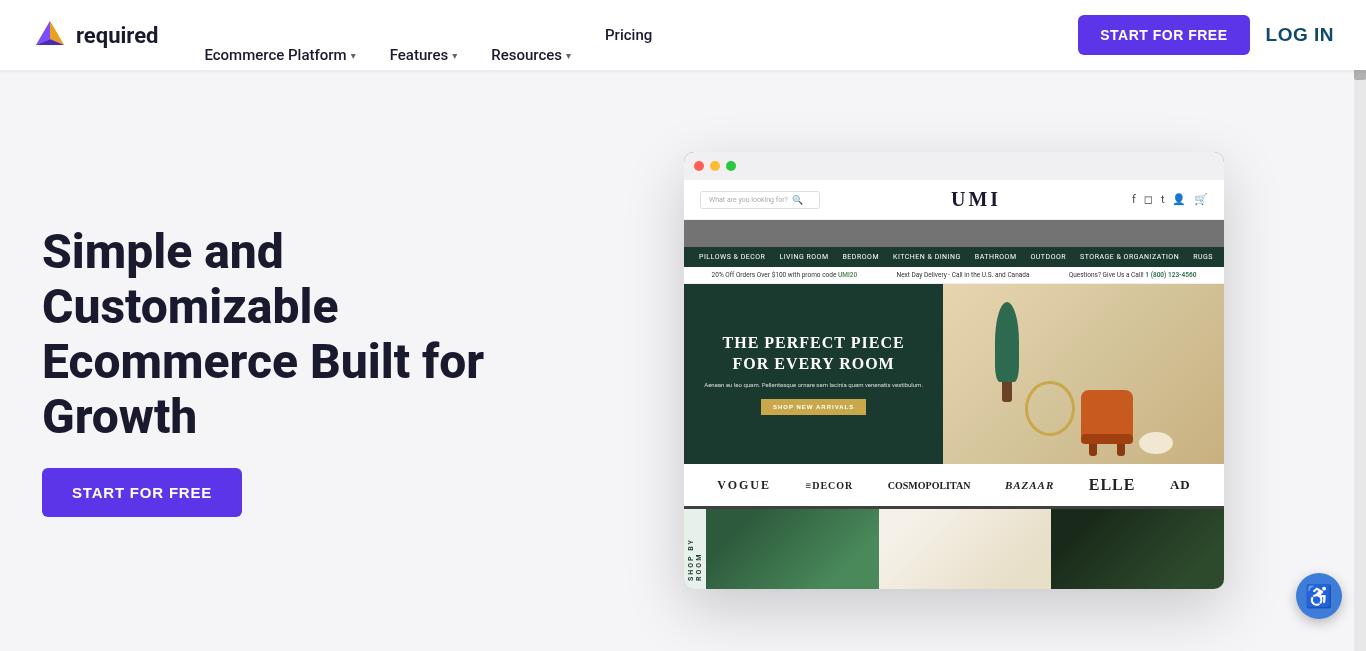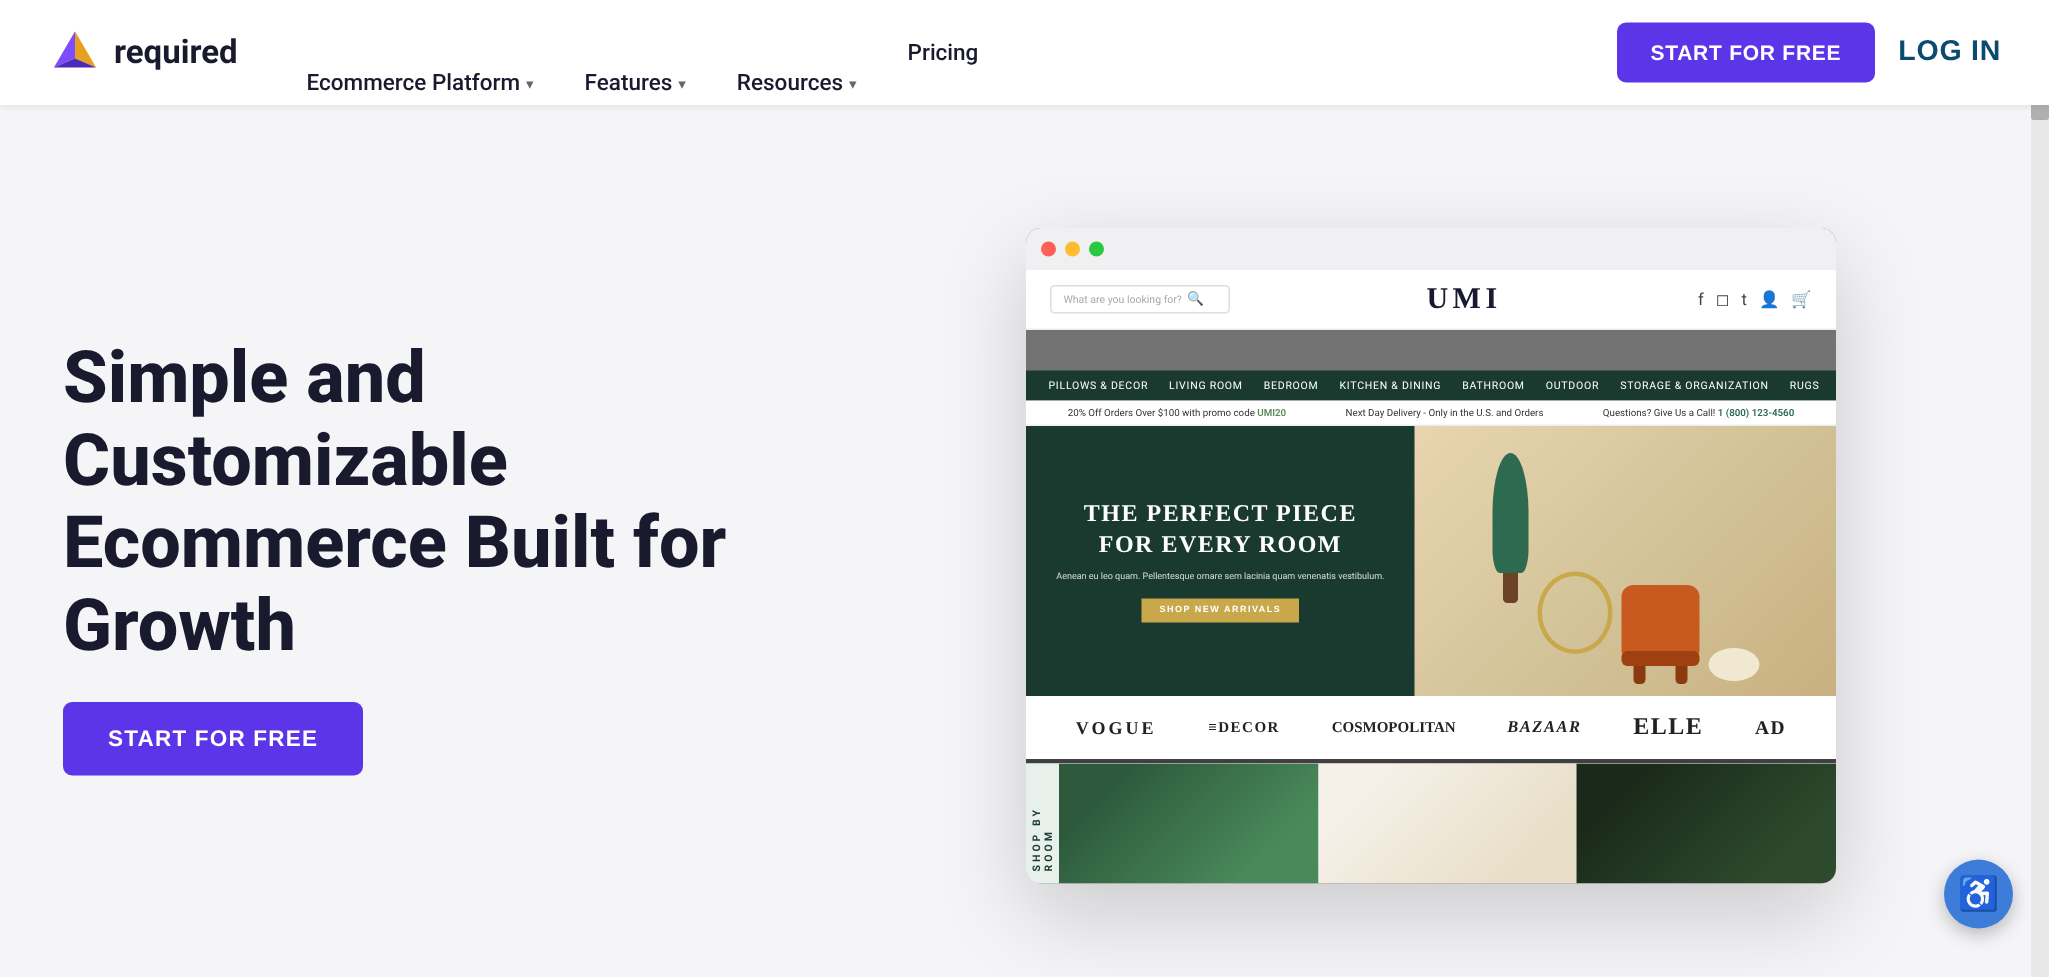--- a/index.html
+++ b/index.html
@@ -455,21 +455,21 @@
         <div class="store-nav-item">OUTDOOR</div>
         <div class="store-nav-item">STORAGE &amp; ORGANIZATION</div>
         <div class="store-nav-item">RUGS</div>
         <div class="store-nav-item">SALE</div>
       </div>
 
       <div class="store-promo-bar">
         <div class="store-promo-item">
           20% Off Orders Over $100 with promo code <span>UMI20</span>
         </div>
-        <div class="store-promo-item">Next Day Delivery - Only in the U.S. and Orders</div>
+        <div class="store-promo-item">Next Day Delivery - Call in the U.S. and Canada</div>
         <div class="store-promo-item">
           Questions? Give Us a Call! <span style="color:#2d6a4f;font-weight:600;">1 (800) 123-4560</span>
         </div>
       </div>
 
       <div class="store-hero">
         <div class="store-hero-text">
           <div class="store-hero-title">THE PERFECT PIECE FOR EVERY ROOM</div>
           <div class="store-hero-subtitle">Aenean eu leo quam. Pellentesque ornare sem lacinia quam venenatis vestibulum.</div>
           <button class="store-hero-btn">SHOP NEW ARRIVALS</button>

